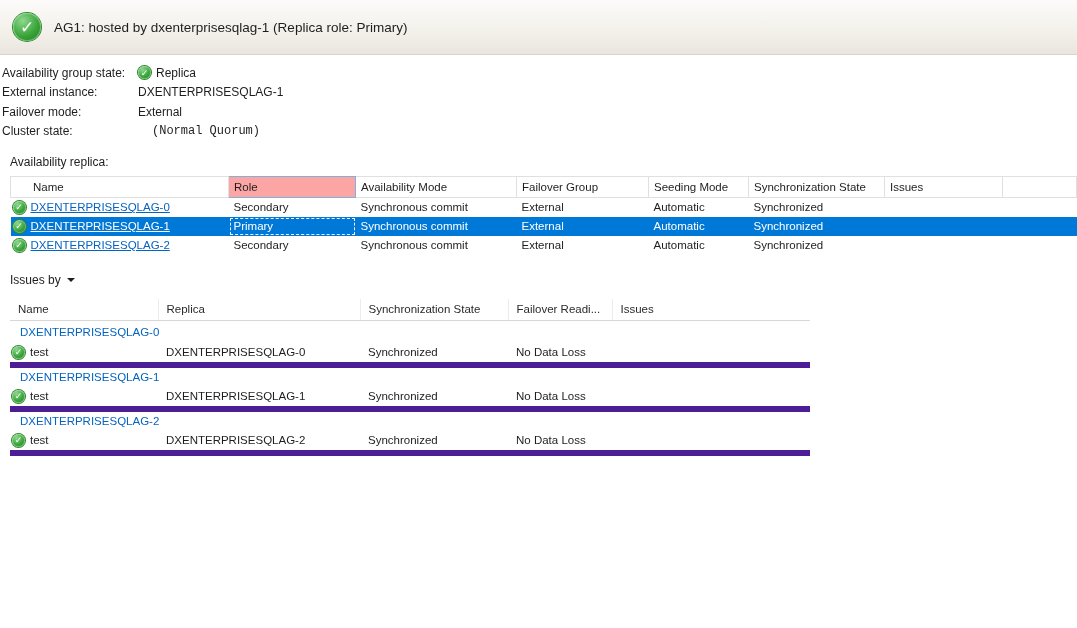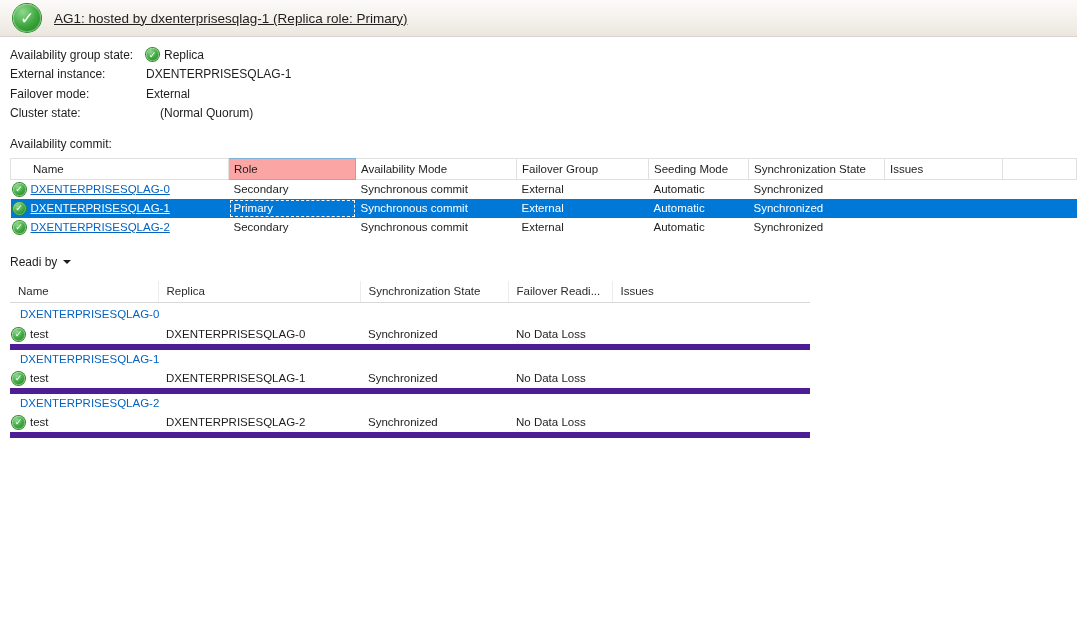--- a/index.html
+++ b/index.html
@@ -2,48 +2,47 @@
 <html><head>
 <meta charset="utf-8">
 <style>
   * { margin:0; padding:0; box-sizing:border-box; }
   html,body { background:#fff; }
   body { font-family:"Liberation Sans","DejaVu Sans",sans-serif; color:#1e1e1e; }
   .viewport { position:relative; width:1077px; height:628px; background:#fff; overflow:hidden; }
 
   
   .header {
-    height:37px; display:flex; align-items:center; gap:13px; padding-left:13px;
+    height:55px; display:flex; align-items:center; gap:13px; padding-left:13px;
     background:linear-gradient(180deg,#fcfbfa 0%,#f3f0ea 60%,#eae6df 100%);
     border-bottom:1px solid #d9d5cd;
-    text-decoration:underline;
   }
   .header-title { font-size:13.5px; font-weight:400; color:#1e1e1e; }
 
   
   .check-icon {
     position:relative; display:inline-block; border-radius:50%; flex:none;
     background:radial-gradient(circle at 35% 28%, #8ed88e 0%, #3aa53a 55%, #1e7e1e 100%);
     box-shadow:inset 0 0 0 1px rgba(255,255,255,.30), 0 0 0 1px #2a8a2a;
   }
   .check-icon::after {
     content:"✓"; position:absolute; inset:0; display:flex; align-items:center;
     justify-content:center; color:#fff; font-weight:bold;
   }
   .check-icon.lg { width:28px; height:28px; }
   .check-icon.lg::after { font-size:17px; }
   .check-icon.sm { width:13px; height:13px; }
   .check-icon.sm::after { font-size:9px; }
 
   
-  .summary { padding:8px 0 0 10px; font-size:12px; }
+  .summary { padding:8px 0 0 2px; font-size:12px; }
   .summary-row { display:flex; align-items:center; height:19.5px; }
   .summary-label { width:136px; flex:none; }
   .summary-value { display:flex; align-items:center; gap:5px; }
-  .summary-value.indent { padding-left:14px; }
+  .summary-value.indent { padding-left:14px;font-family:Liberation Mono, monospace; }
 
   
   .section-label { margin:14px 0 0 10px; font-size:12px; }
 
   
   .replica-grid {
     margin:7px 0 0 10px; width:1067px; border-collapse:collapse;
     table-layout:fixed; font-size:11.5px;
   }
   .replica-grid th {
@@ -116,21 +115,21 @@
       <span class="summary-label">Failover mode:</span>
       <span class="summary-value">External</span>
     </div>
     <div class="summary-row">
       <span class="summary-label">Cluster state:</span>
       <span class="summary-value indent">(Normal Quorum)</span>
     </div>
   </div>
 
   
-  <div class="section-label">Availability commit:</div>
+  <div class="section-label">Availability replica:</div>
 
   <table class="replica-grid">
     <colgroup>
       <col style="width:218px">
         <col style="width:127px">
         <col style="width:161px">
       <col style="width:132px">
         <col style="width:100px">
         <col style="width:136px">
       <col style="width:118px">
@@ -192,21 +191,21 @@
         <td>Automatic</td>
         <td>Synchronized</td>
         <td></td>
         <td></td>
       </tr>
     </tbody>
   </table>
 
   
   <button class="group-by">
-    <span>Readi by</span>
+    <span>Issues by</span>
     <span class="caret-down"></span>
   </button>
 
   
   <table class="db-grid">
     <colgroup>
       <col style="width:148px">
         <col style="width:202px">
         <col style="width:148px">
       <col style="width:104px">

